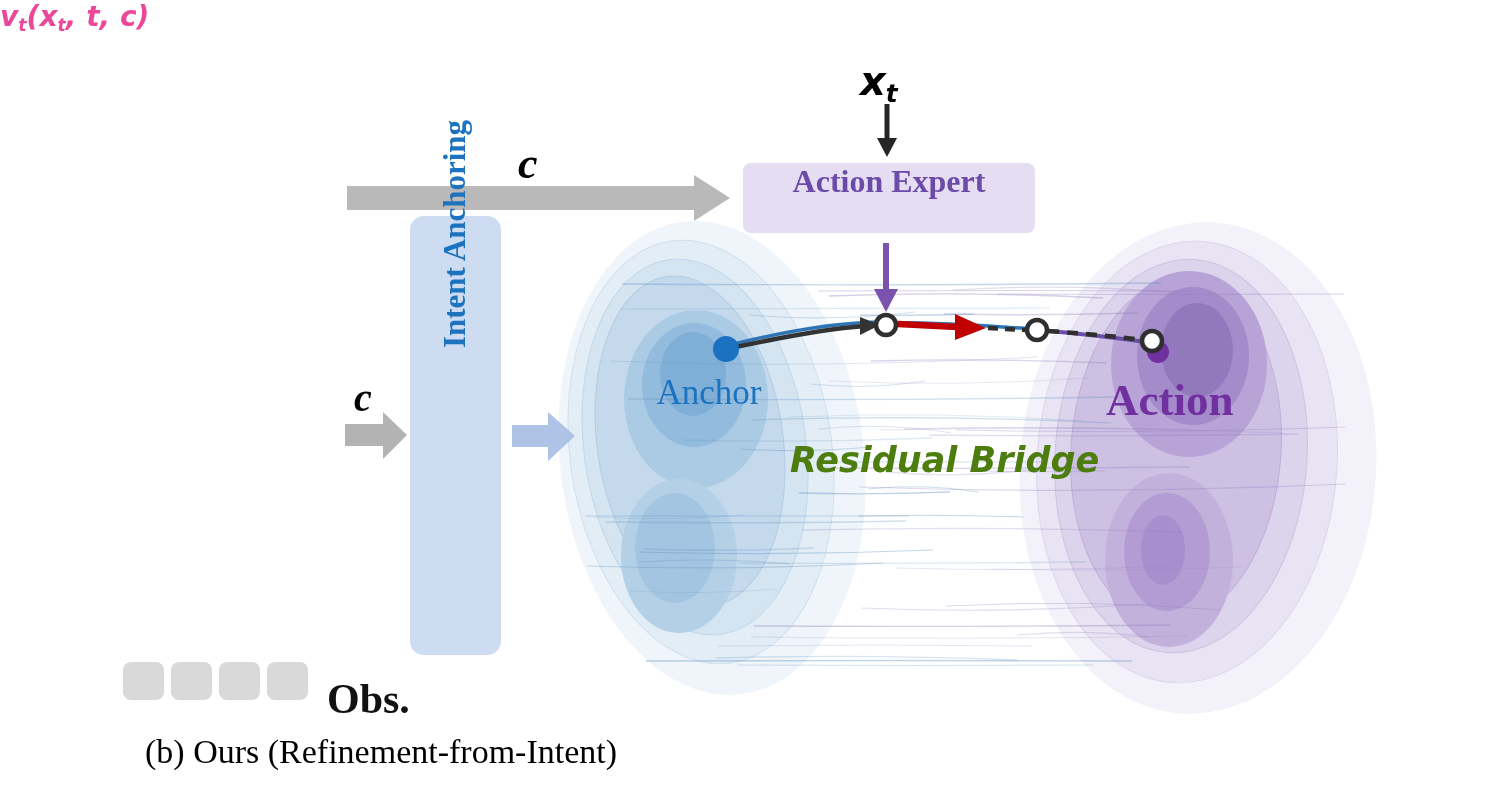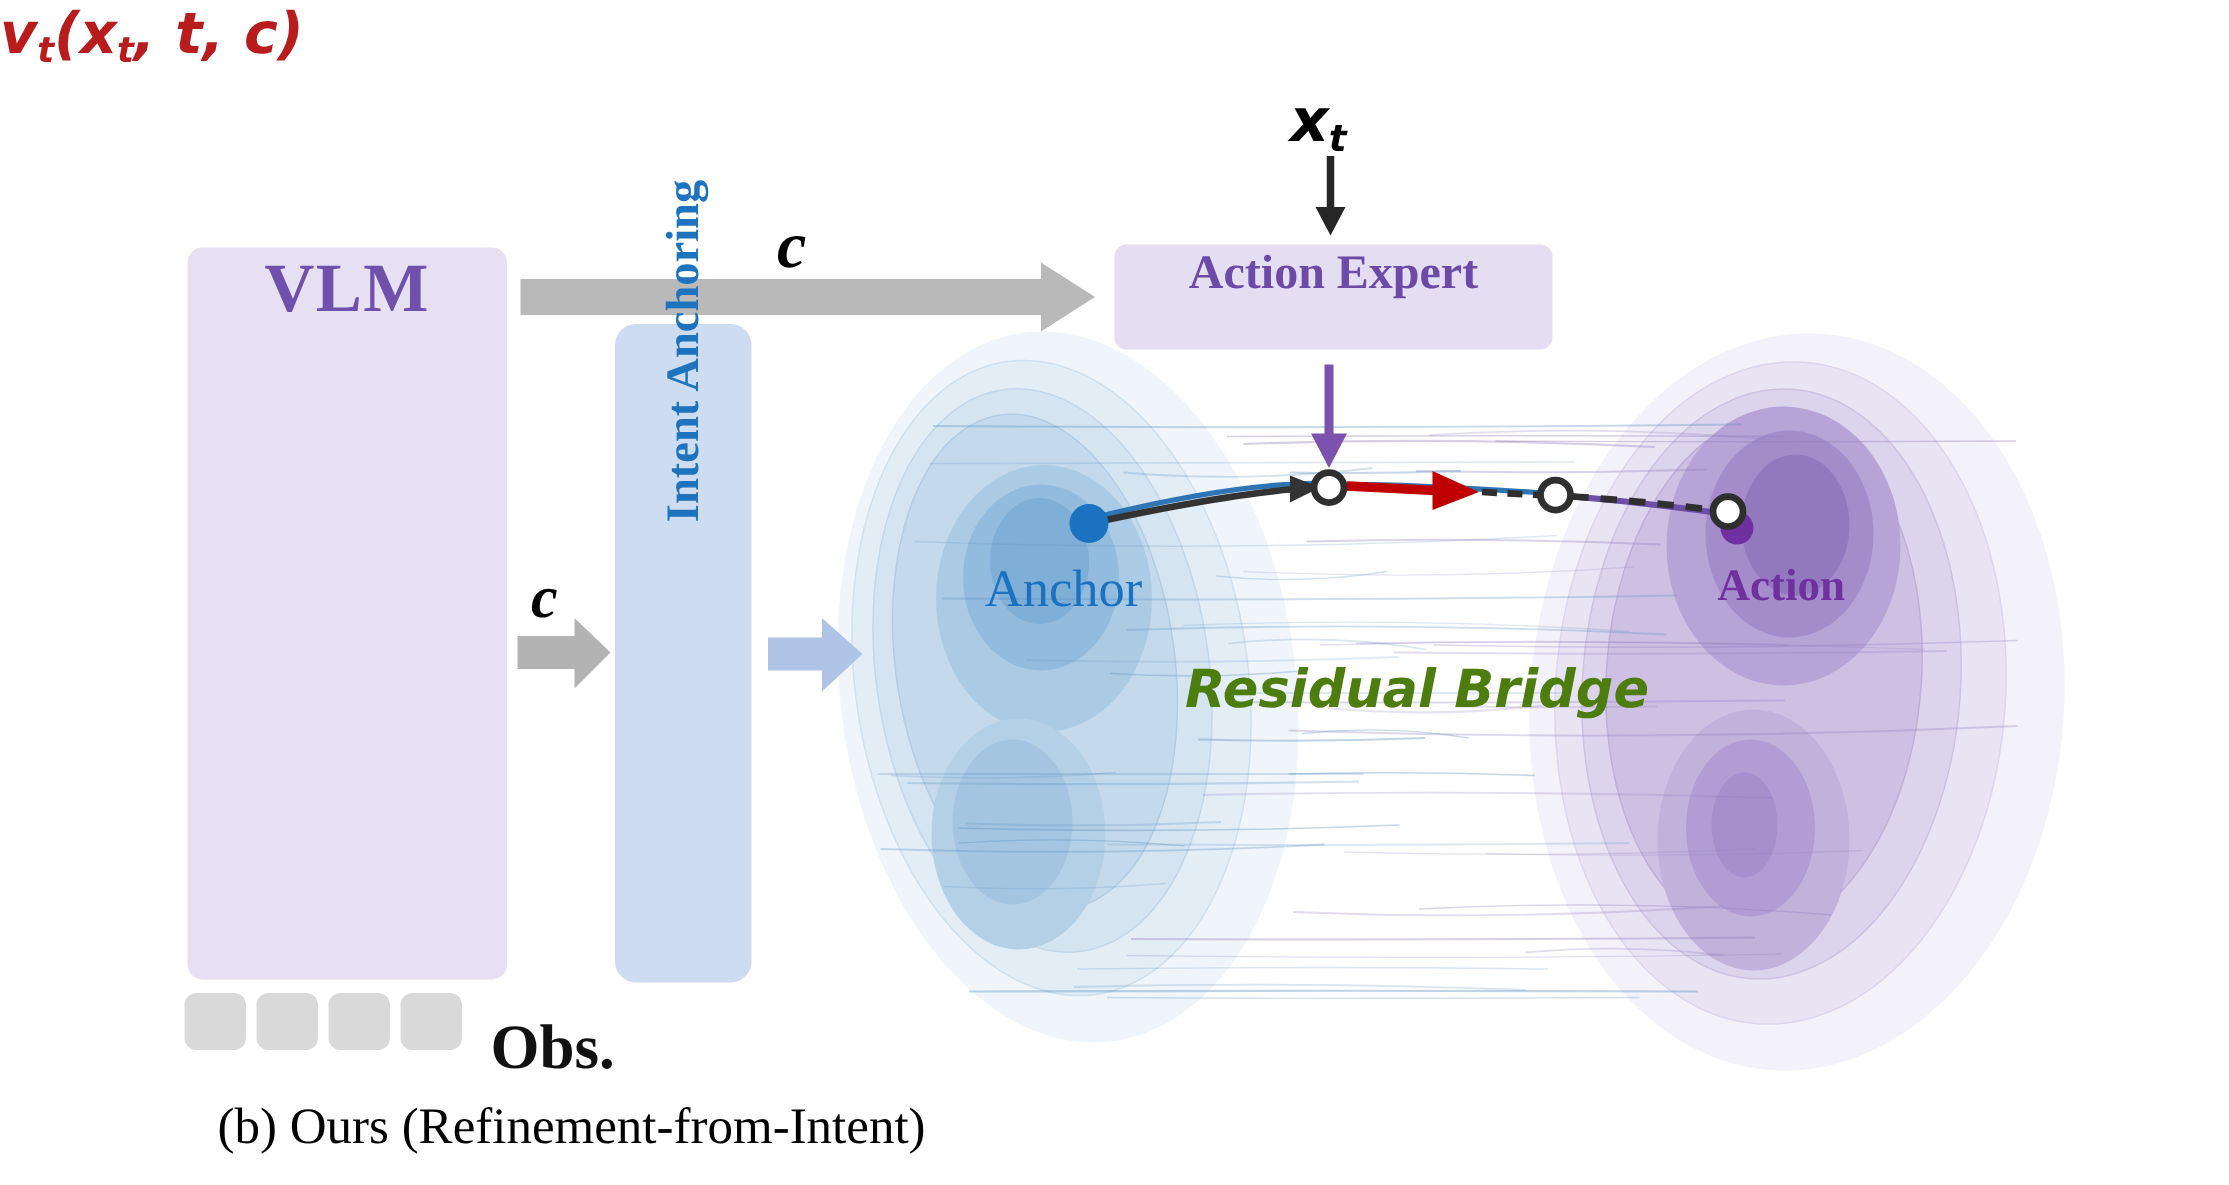--- a/index.html
+++ b/index.html
@@ -20,29 +20,29 @@
   
   .obs-row{position:absolute;left:123px;top:662px;display:flex;gap:7px;}
   .obs-sq{width:41px;height:38px;background:#D9D9D9;border-radius:8px;}
   .obs-label{position:absolute;left:327px;top:675px;font-weight:bold;font-size:42px;color:#111;}
 
   
   .math{position:absolute;font-weight:bold;font-style:italic;color:#000;}
   .c-top{left:518px;top:138px;font-size:44px;}
   .c-mid{left:354px;top:374px;font-size:40px;}
   .xt{left:860px;top:58px;font-size:40px;font-family:"DejaVu Sans", sans-serif;}
-  .velocity{left:901px;top:261px;font-size:38px;color:#b91c1c;font-family:"DejaVu Sans", sans-serif;
+  .velocity{left:901px;top:261px;font-size:28px;color:#ec4899;font-family:"DejaVu Sans", sans-serif;
             font-weight:bold;font-style:italic;white-space:nowrap;}
   .sub{font-size:0.62em;vertical-align:-0.28em;}
 
   
   .anchor-label{position:absolute;left:643px;top:373px;width:132px;text-align:center;
                 color:#1B72C0;font-weight:normal;font-size:35px;}
   .action-label{position:absolute;left:1106px;top:374px;width:124px;text-align:right;
-                color:#7030A0;font-weight:bold;font-size:30px;}
+                color:#7030A0;font-weight:bold;font-size:45px;}
   .bridge-label{position:absolute;left:790px;top:440px;width:300px;text-align:center;
                 color:#4d7c0f;font-weight:bold;font-style:italic;font-size:35px;
                 font-family:"DejaVu Sans", sans-serif;white-space:nowrap;}
 
   .caption{position:absolute;left:117px;top:733px;font-weight:normal;font-size:34px;color:#000;margin-left:28px;}
 </style>
 </head>
 <body>
 
 <div class="canvas">
@@ -156,23 +156,20 @@
       <path d="M 1038 330 C 1085 334, 1125 339, 1153 343" fill="none" stroke="#6B4FA8" stroke-width="4"></path>
       <path d="M 1048 331 C 1090 334, 1120 337, 1142 340" fill="none" stroke="#2F2F2F" stroke-width="4.5" stroke-dasharray="11 8"></path>
       <circle cx="1158" cy="352" r="11" fill="#7030A0"></circle>
       <circle cx="726" cy="349" r="13" fill="#1B72C0"></circle>
       <circle cx="886" cy="325" r="10" fill="#ffffff" stroke="#2F2F2F" stroke-width="4.5"></circle>
       <circle cx="1037" cy="330" r="10" fill="#ffffff" stroke="#2F2F2F" stroke-width="4.5"></circle>
       <circle cx="1152" cy="341" r="10" fill="#ffffff" stroke="#2F2F2F" stroke-width="4.5"></circle>
     </g>
   </svg>
 
-  <div class="box vlm-box">
-    <span>VLM</span>
-  </div>
 
   <div class="box intent-box">
     <span>Intent Anchoring</span>
   </div>
 
   <div class="box expert-box">
     <span>Action Expert</span>
   </div>
 
   <div class="obs-row">

